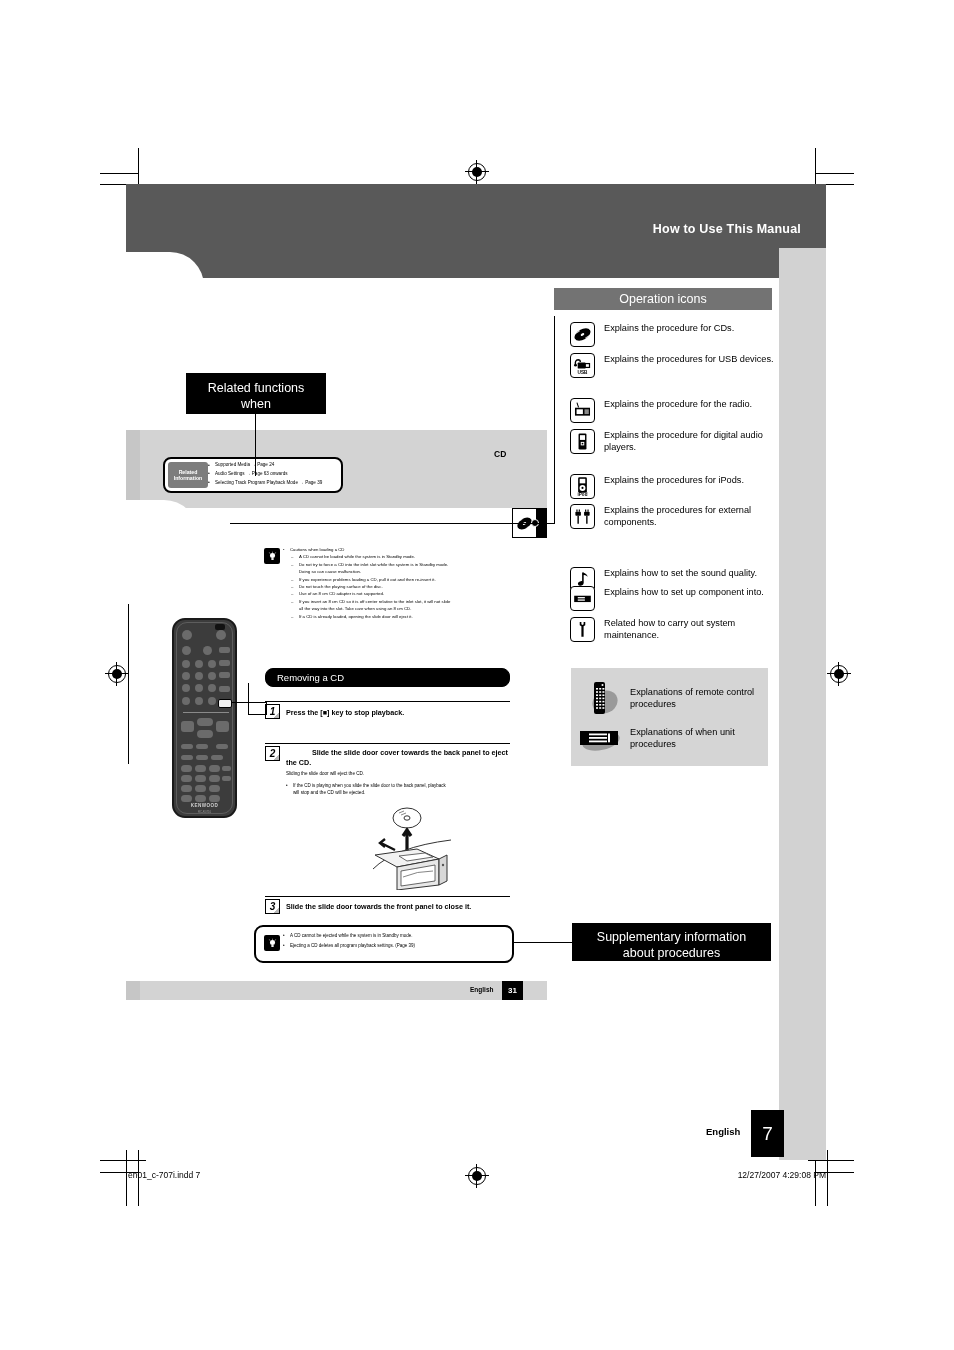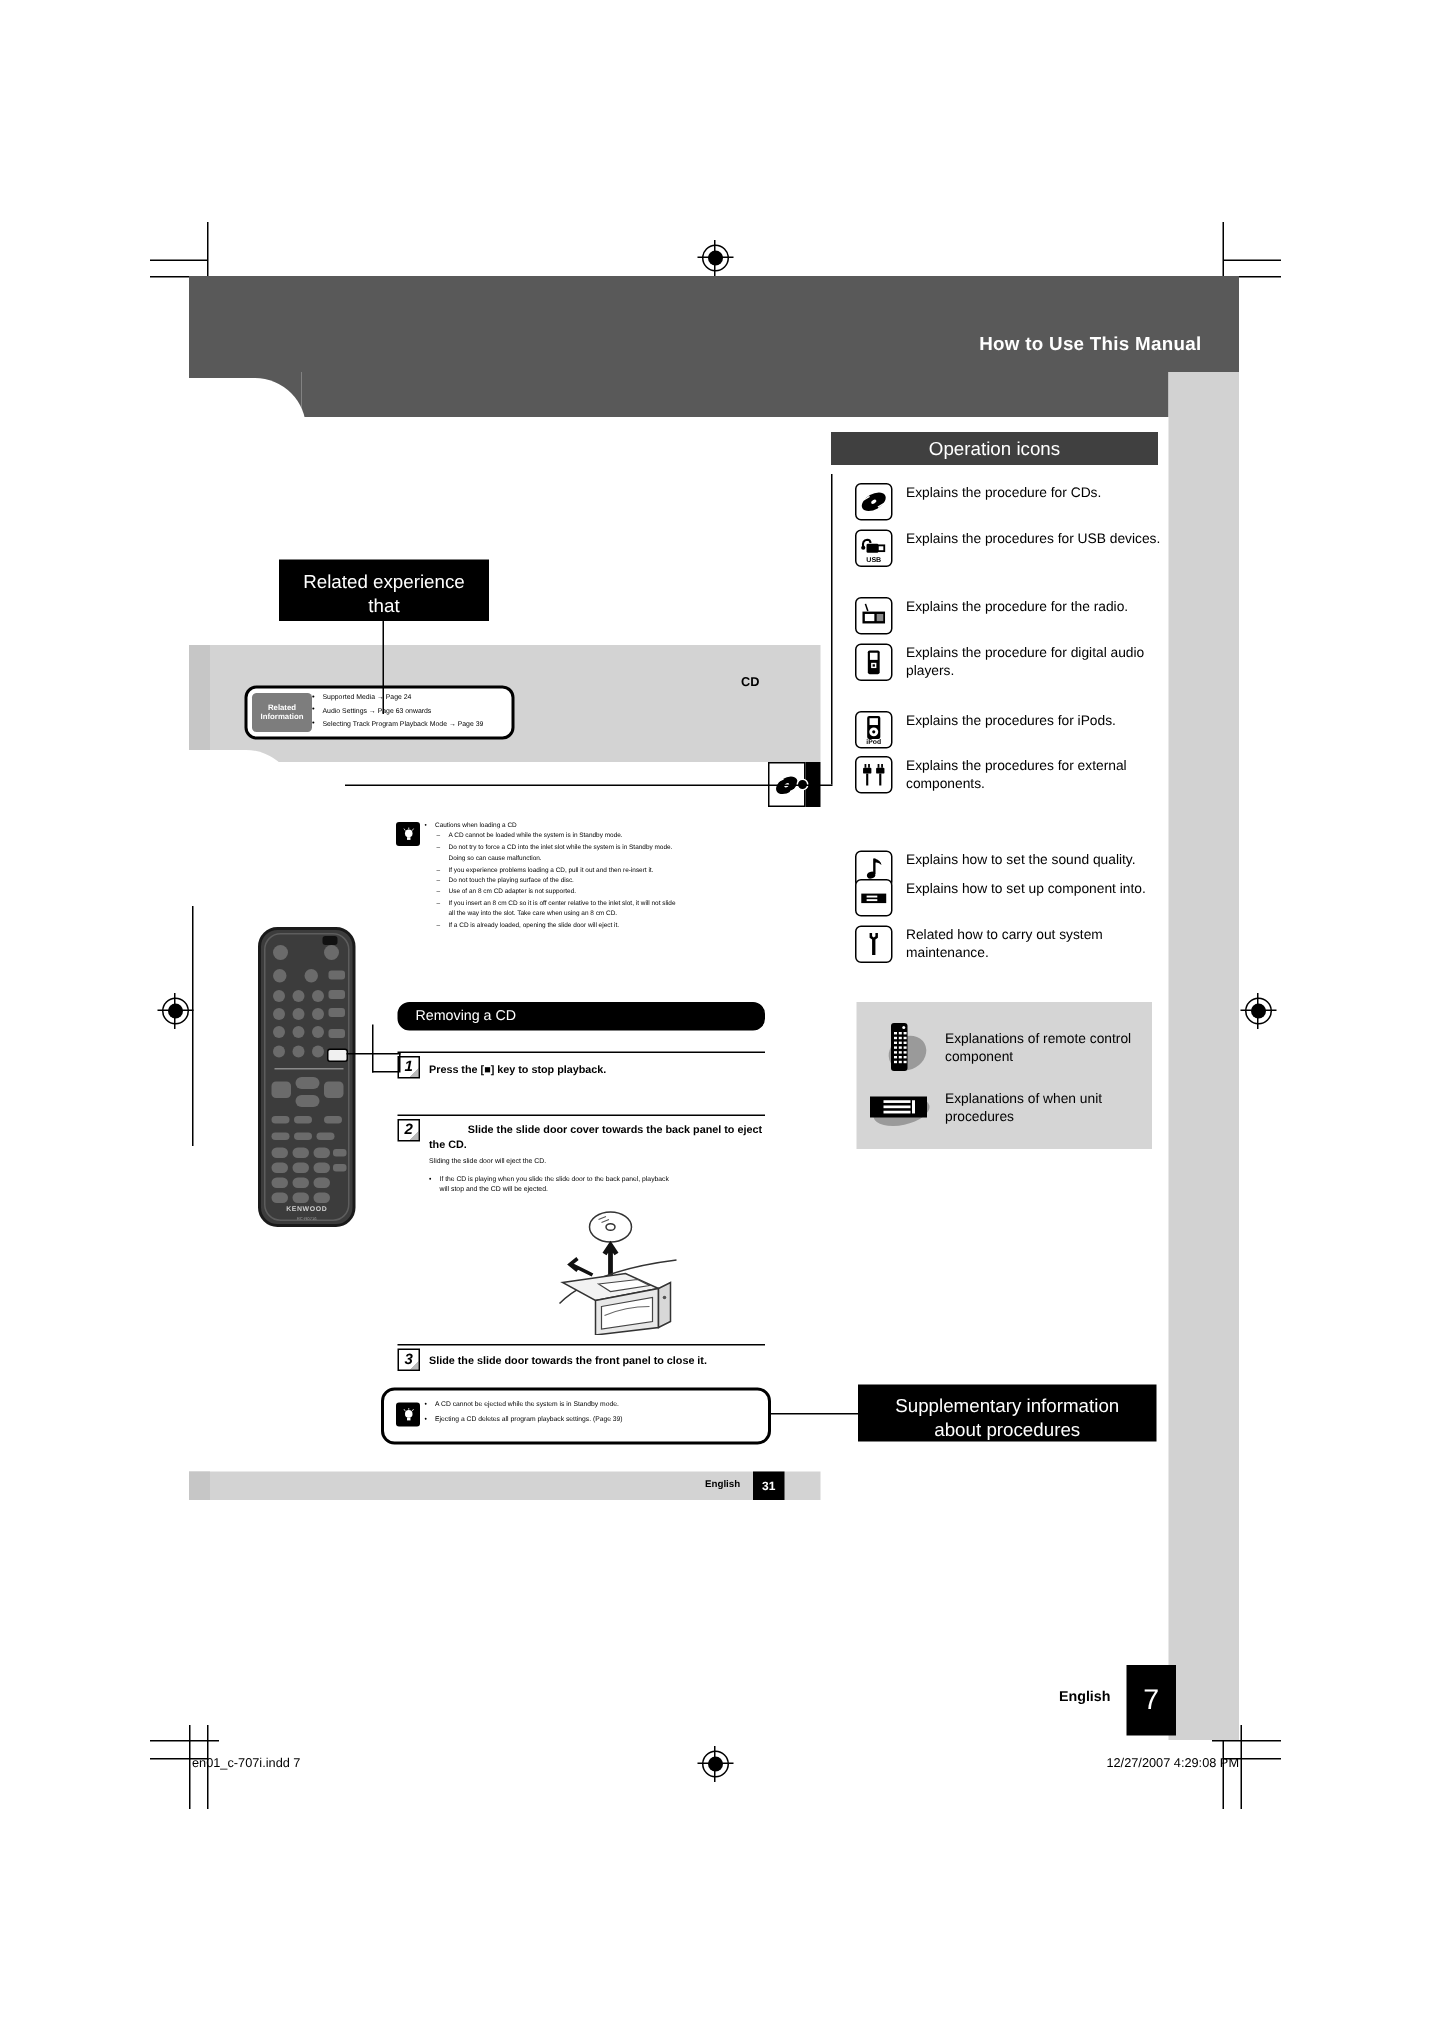--- a/index.html
+++ b/index.html
@@ -110,21 +110,21 @@
   .rbtn-sq{position:absolute;background:#6b6b6b;border-radius:2px;}
   .rbtn-dark{position:absolute;background:#242424;border-radius:2px;}
   #remote-brand{left:179px;top:786px;width:51px;text-align:center;color:#cfcfcf;font-size:4.6px;
       font-weight:bold;letter-spacing:.4px;}
   #remote-model{left:179px;top:793px;width:51px;text-align:center;color:#9a9a9a;font-size:2.8px;}
 
   
   #illus{left:355px;top:805px;width:115px;height:85px;}
 
   
-  #opicons-title{left:554px;top:288px;width:218px;height:22px;background:#404040;color:#fff;
+  #opicons-title{left:554px;top:288px;width:218px;height:22px;background:#737373;color:#fff;
       font-size:12.5px;display:flex;align-items:center;justify-content:center;}
 
   .oprow{position:absolute;left:570px;display:flex;align-items:flex-start;}
   .opicon{width:25px;height:25px;border:1.6px solid #000;border-radius:4px;box-sizing:border-box;
       background:#fff;display:flex;align-items:center;justify-content:center;flex:0 0 auto;
       position:relative;overflow:hidden;}
   .optext{margin-left:9px;font-size:9.2px;line-height:1.35;width:176px;}
 
   
   #subpanel{left:571px;top:668px;width:197px;height:98px;background:#d5d5d5;}
@@ -343,21 +343,21 @@
 <div class="rbtn" style="left:209px;top:785px;width:11px;height:7px;border-radius:4px;"></div>
 <div class="rbtn" style="left:181px;top:795px;width:11px;height:7px;border-radius:4px;"></div>
 <div class="rbtn" style="left:195px;top:795px;width:11px;height:7px;border-radius:4px;"></div>
 <div class="rbtn" style="left:209px;top:795px;width:11px;height:7px;border-radius:4px;"></div>
 <div class="abs" id="remote-brand" style="top:803px;">KENWOOD</div>
 <div class="abs" id="remote-model" style="top:810px;">RC-R0716</div>
 <div class="abs" style="left:231px;top:702px;width:36px;height:1px;background:#000;"></div>
 <div class="abs" style="left:266px;top:702px;width:1px;height:13px;background:#000;"></div>
 
 <div class="abs callout" id="callout-related">
-  <div>Related experience that</div>
+  <div>Related functions when</div>
   <div>may also be helpful</div>
 </div>
 <div class="abs" id="lead-rel-v"></div>
 
 <div class="abs callout" id="callout-supp">
   <div>Supplementary information</div>
   <div>about procedures</div>
 </div>
 <div class="abs" style="left:514px;top:942px;width:58px;height:1px;background:#000;"></div>
 
@@ -490,21 +490,21 @@
     <rect x="14" y="22.8" width="2" height="1.6" fill="#fff"></rect>
       <rect x="17.2" y="22.8" width="2" height="1.6" fill="#fff"></rect>
       <rect x="20.4" y="22.8" width="2" height="1.6" fill="#fff"></rect>
     <rect x="14" y="26" width="2" height="1.6" fill="#fff"></rect>
       <rect x="17.2" y="26" width="2" height="1.6" fill="#fff"></rect>
       <rect x="20.4" y="26" width="2" height="1.6" fill="#fff"></rect>
     <rect x="14" y="29.2" width="2" height="1.6" fill="#fff"></rect>
       <rect x="17.2" y="29.2" width="2" height="1.6" fill="#fff"></rect>
       <rect x="20.4" y="29.2" width="2" height="1.6" fill="#fff"></rect>
   </svg>
-  <div class="subtext">Explanations of remote control component</div>
+  <div class="subtext">Explanations of remote control procedures</div>
 </div>
 <div class="subrow abs" style="left:578px;top:723px;width:184px;">
   <svg width="44" height="30" viewBox="0 0 44 30" style="flex:0 0 auto;">
     <ellipse cx="23" cy="18" rx="19" ry="9" transform="rotate(-12 23 18)" fill="#9a9a9a"></ellipse>
     <rect x="2" y="8" width="38" height="14" fill="#000"></rect>
     <rect x="11" y="10.5" width="18" height="1.8" fill="#fff"></rect>
     <rect x="11" y="14" width="18" height="1.8" fill="#fff"></rect>
     <rect x="11" y="17.5" width="18" height="1.8" fill="#fff"></rect>
     <rect x="30" y="10.5" width="2" height="8.8" fill="#fff"></rect>
   </svg>

